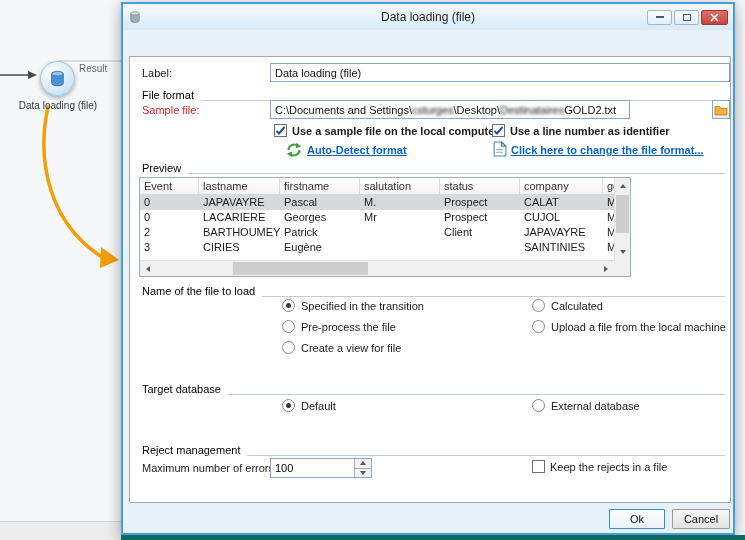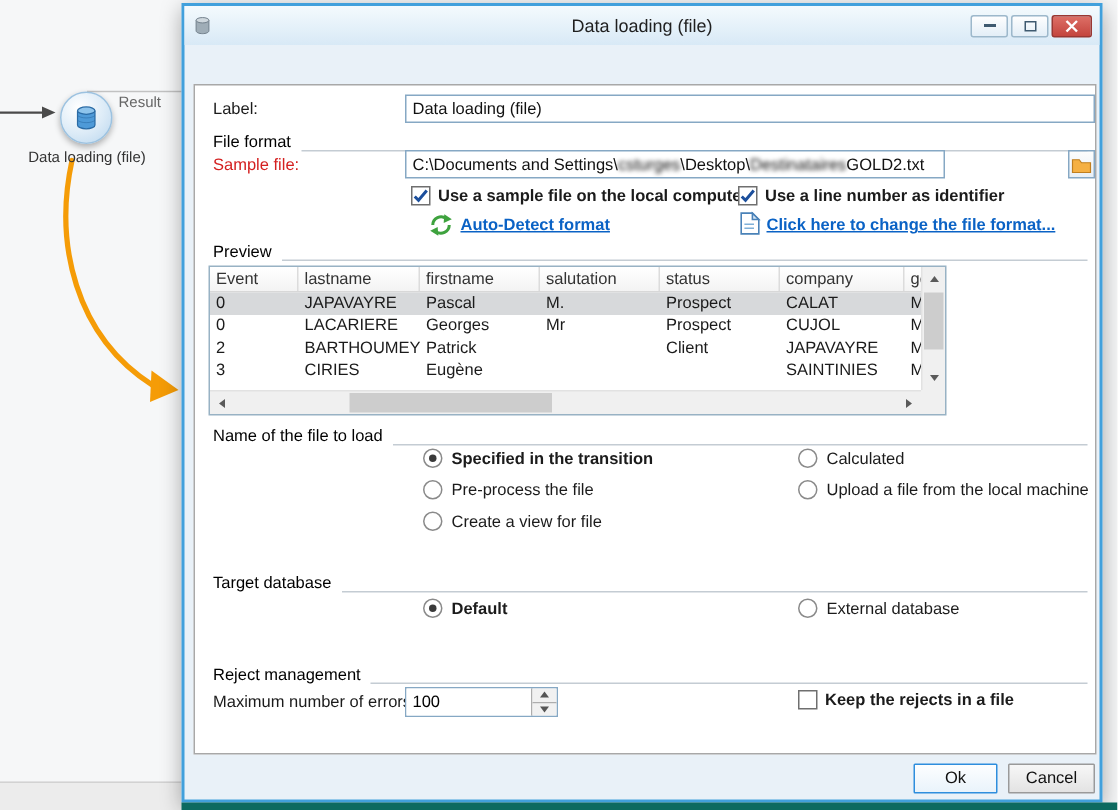--- a/index.html
+++ b/index.html
@@ -45,28 +45,28 @@
   .flabel{position:absolute;white-space:nowrap}
   .red{color:#d42020}
   .tinput{position:absolute;height:19px;border:1px solid #86a8c4;background:#fff;font-family:inherit;
           font-size:11px;padding:0 4px;color:#111}
   .pathbox{display:flex;align-items:center;overflow:hidden;white-space:nowrap}
   .blur{filter:blur(1.4px)}
   .section{position:absolute;left:12px;right:5px;height:14px;display:flex;align-items:flex-end;gap:7px;color:#000;white-space:nowrap}
   .section .hline{flex:1;height:1px;background:#c4ccd3;margin-top:1px}
 
   .cb{position:absolute;display:flex;align-items:center;gap:5px;font-weight:bold;cursor:pointer;white-space:nowrap}
-  .cb.plain{font-weight:bold}
+  .cb.plain{font-weight:normal}
   .cbbox{width:13px;height:13px;border:1px solid #6f6f6f;background:#fff;display:flex;align-items:center;justify-content:center}
   .link{position:absolute;color:#0a62c5;text-decoration:underline;font-weight:bold;cursor:pointer;white-space:nowrap}
   .lnkicon{position:absolute;width:16px;height:16px}
 
   .radio{position:absolute;display:flex;align-items:center;gap:6px;cursor:pointer;white-space:nowrap}
   .rdot{width:13px;height:13px;border:1px solid #8a8a8a;border-radius:50%;background:#fff;position:relative;flex:none}
-  .radio.sel{font-weight:bold}
+  .radio.sel{font-weight:normal}
   .radio.sel .rdot::after{content:"";position:absolute;left:3px;top:3px;width:5px;height:5px;border-radius:50%;background:#3a3a3a}
 
   
   .pv{position:absolute;left:9px;top:120px;width:492px;height:100px;border:1px solid #98b2c4;background:#fff;overflow:hidden}
   .pv-head{position:absolute;left:0;top:0;right:16px;height:17px;display:flex;
            background:linear-gradient(#ffffff,#f3f3f3);border-bottom:1px solid #d8d8d8;color:#333}
   .hc{border-right:1px solid #dcdcdc;padding:2px 0 0 4px;overflow:hidden;white-space:nowrap;flex:none}
   .pv-row{position:absolute;left:0;right:16px;height:15px;display:flex}
   .pv-row.sel{background:#d7d9db}
   .dc{padding:1px 0 0 4px;overflow:hidden;white-space:nowrap;flex:none}

